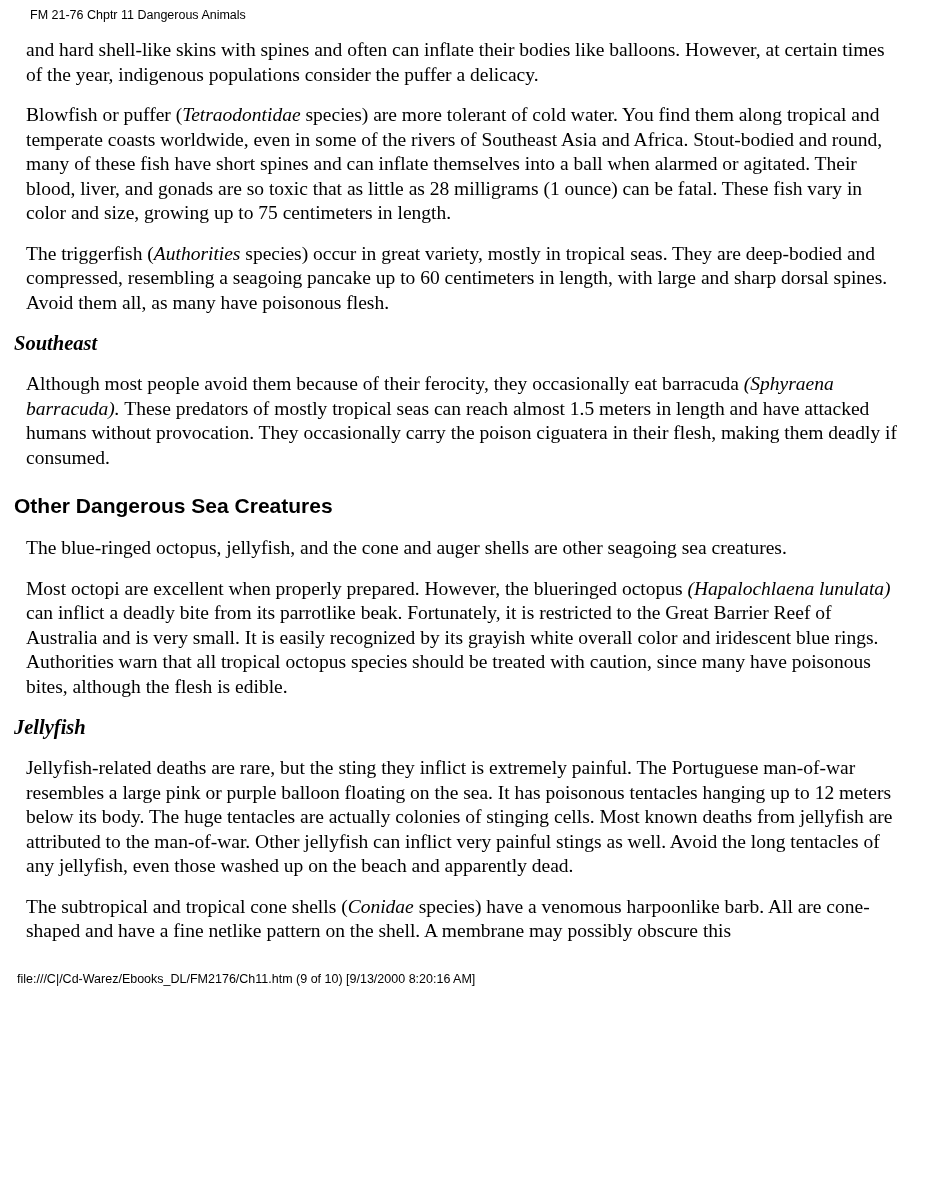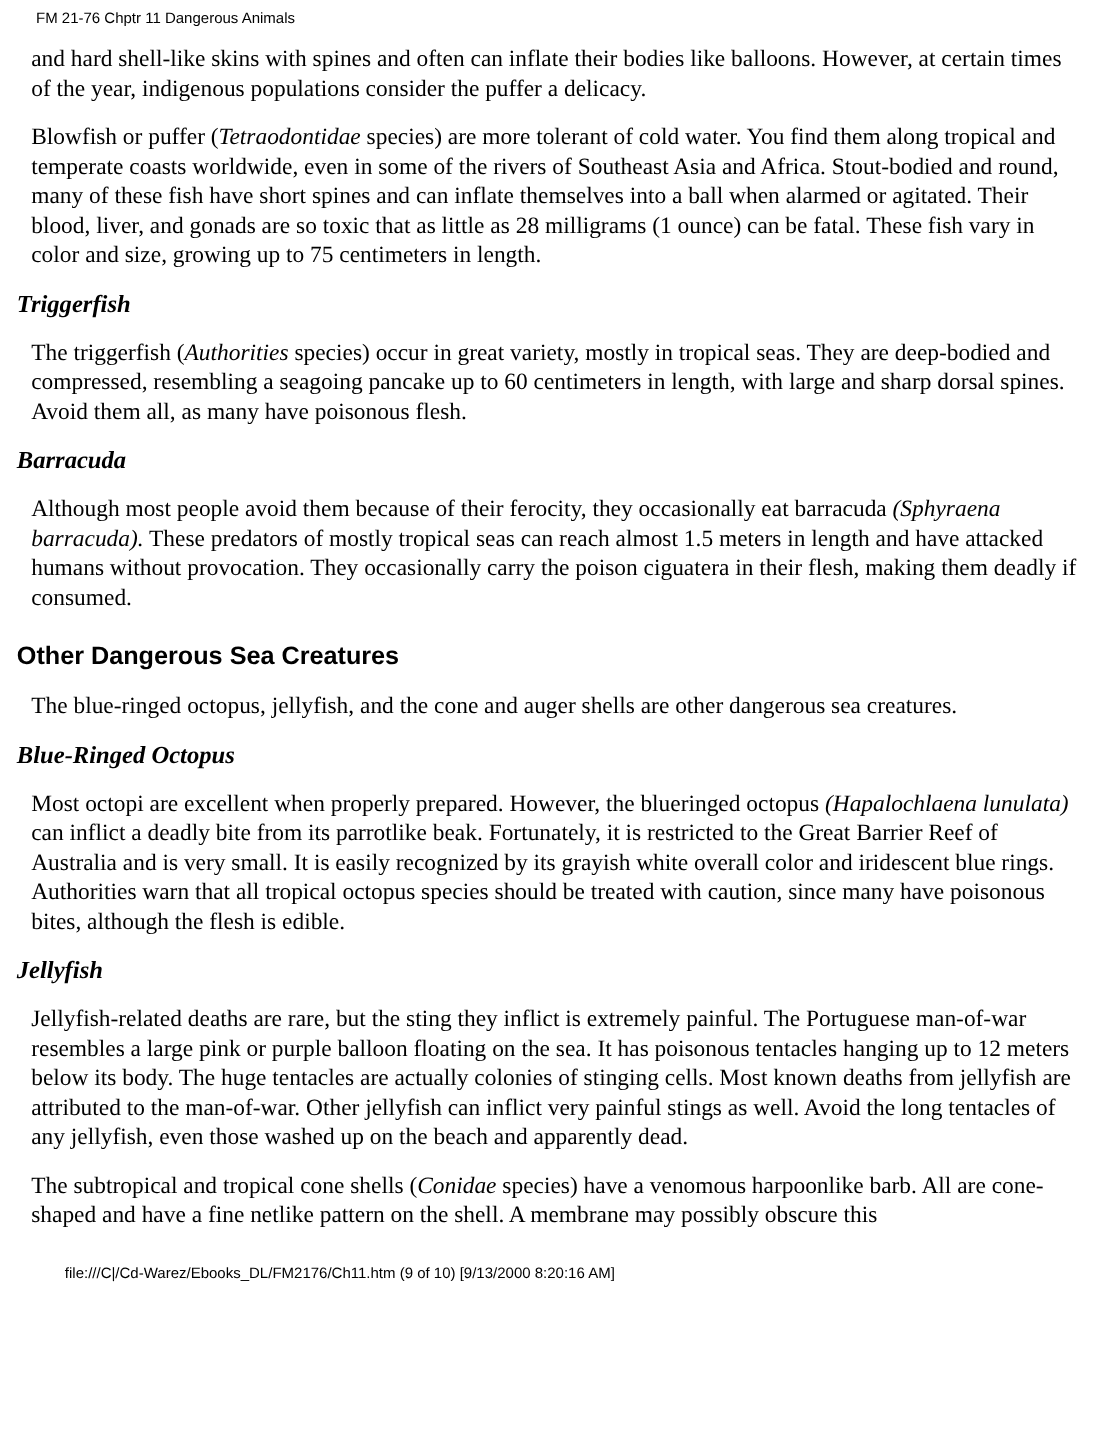--- a/index.html
+++ b/index.html
@@ -47,39 +47,36 @@
     font-style: italic;
   }
   .content a {
     color: #0000ee;
     text-decoration: underline;
   }
   .page-footer {
     font-family: "Liberation Sans", sans-serif;
     font-size: 12.5px;
     margin-top: 28px;
-    padding: 0 0 8px 34px;
+    padding: 0 0 8px 17px;
     color: #000000;
-    margin-left: 20px;
   }
 </style>
 </head>
 <body>
 
 <div class="page-header">FM 21-76 Chptr 11 Dangerous Animals</div>
 
 <main class="content" id="content">
     <p><span>and hard shell-like skins with spines and often can inflate their bodies like balloons. However, at certain times of the year, indigenous populations consider the puffer a delicacy.</span></p>
     <p><span>Blowfish or puffer (</span><i>Tetraodontidae</i><span> species) are more tolerant of cold water. You find them along tropical and temperate coasts worldwide, even in some of the rivers of Southeast Asia and Africa. Stout-bodied and round, many of these fish have short spines and can inflate themselves into a ball when alarmed or agitated. Their blood, liver, and gonads are so toxic that as little as 28 milligrams (1 ounce) can be fatal. These fish vary in color and size, growing up to 75 centimeters in length.</span></p>
-    <h3>Triggerfish</h3>
     <p><span>The triggerfish (</span><i>Authorities</i><span> species) occur in great variety, mostly in tropical seas. They are deep-bodied and compressed, resembling a seagoing pancake up to 60 centimeters in length, with large and sharp dorsal spines. Avoid them all, as many have poisonous flesh.</span></p>
-    <h3>Barracuda</h3>
+    <h3>Southeast</h3>
     <p><span>Although most people avoid them because of their ferocity, they occasionally eat barracuda </span><i>(Sphyraena barracuda).</i><span> These predators of mostly tropical seas can reach almost 1.5 meters in length and have attacked humans without provocation. They occasionally carry the poison ciguatera in their flesh, making them deadly if consumed.</span></p>
     <h2>Other Dangerous Sea Creatures</h2>
-    <p><span>The blue-ringed octopus, jellyfish, and the cone and auger shells are other dangerous sea creatures.</span></p>
-    <h3>Blue-Ringed Octopus</h3>
+    <p><span>The blue-ringed octopus, jellyfish, and the cone and auger shells are other seagoing sea creatures.</span></p>
     <p><span>Most octopi are excellent when properly prepared. However, the blueringed octopus </span><i>(Hapalochlaena lunulata)</i><span> can inflict a deadly bite from its parrotlike beak. Fortunately, it is restricted to the Great Barrier Reef of Australia and is very small. It is easily recognized by its grayish white overall color and iridescent blue rings. Authorities warn that all tropical octopus species should be treated with caution, since many have poisonous bites, although the flesh is edible.</span></p>
     <h3>Jellyfish</h3>
     <p><span>Jellyfish-related deaths are rare, but the sting they inflict is extremely painful. The Portuguese man-of-war resembles a large pink or purple balloon floating on the sea. It has poisonous tentacles hanging up to 12 meters below its body. The huge tentacles are actually colonies of stinging cells. Most known deaths from jellyfish are attributed to the man-of-war. Other jellyfish can inflict very painful stings as well. Avoid the long tentacles of any jellyfish, even those washed up on the beach and apparently dead.</span></p>
     <p><span>The subtropical and tropical cone shells (</span><i>Conidae</i><span> species) have a venomous harpoonlike barb. All are cone-shaped and have a fine netlike pattern on the shell. A membrane may possibly obscure this</span></p>
   </main>
 
 <div class="page-footer">file:///C|/Cd-Warez/Ebooks_DL/FM2176/Ch11.htm (9 of 10) [9/13/2000 8:20:16 AM]</div>
 
 </body></html>

